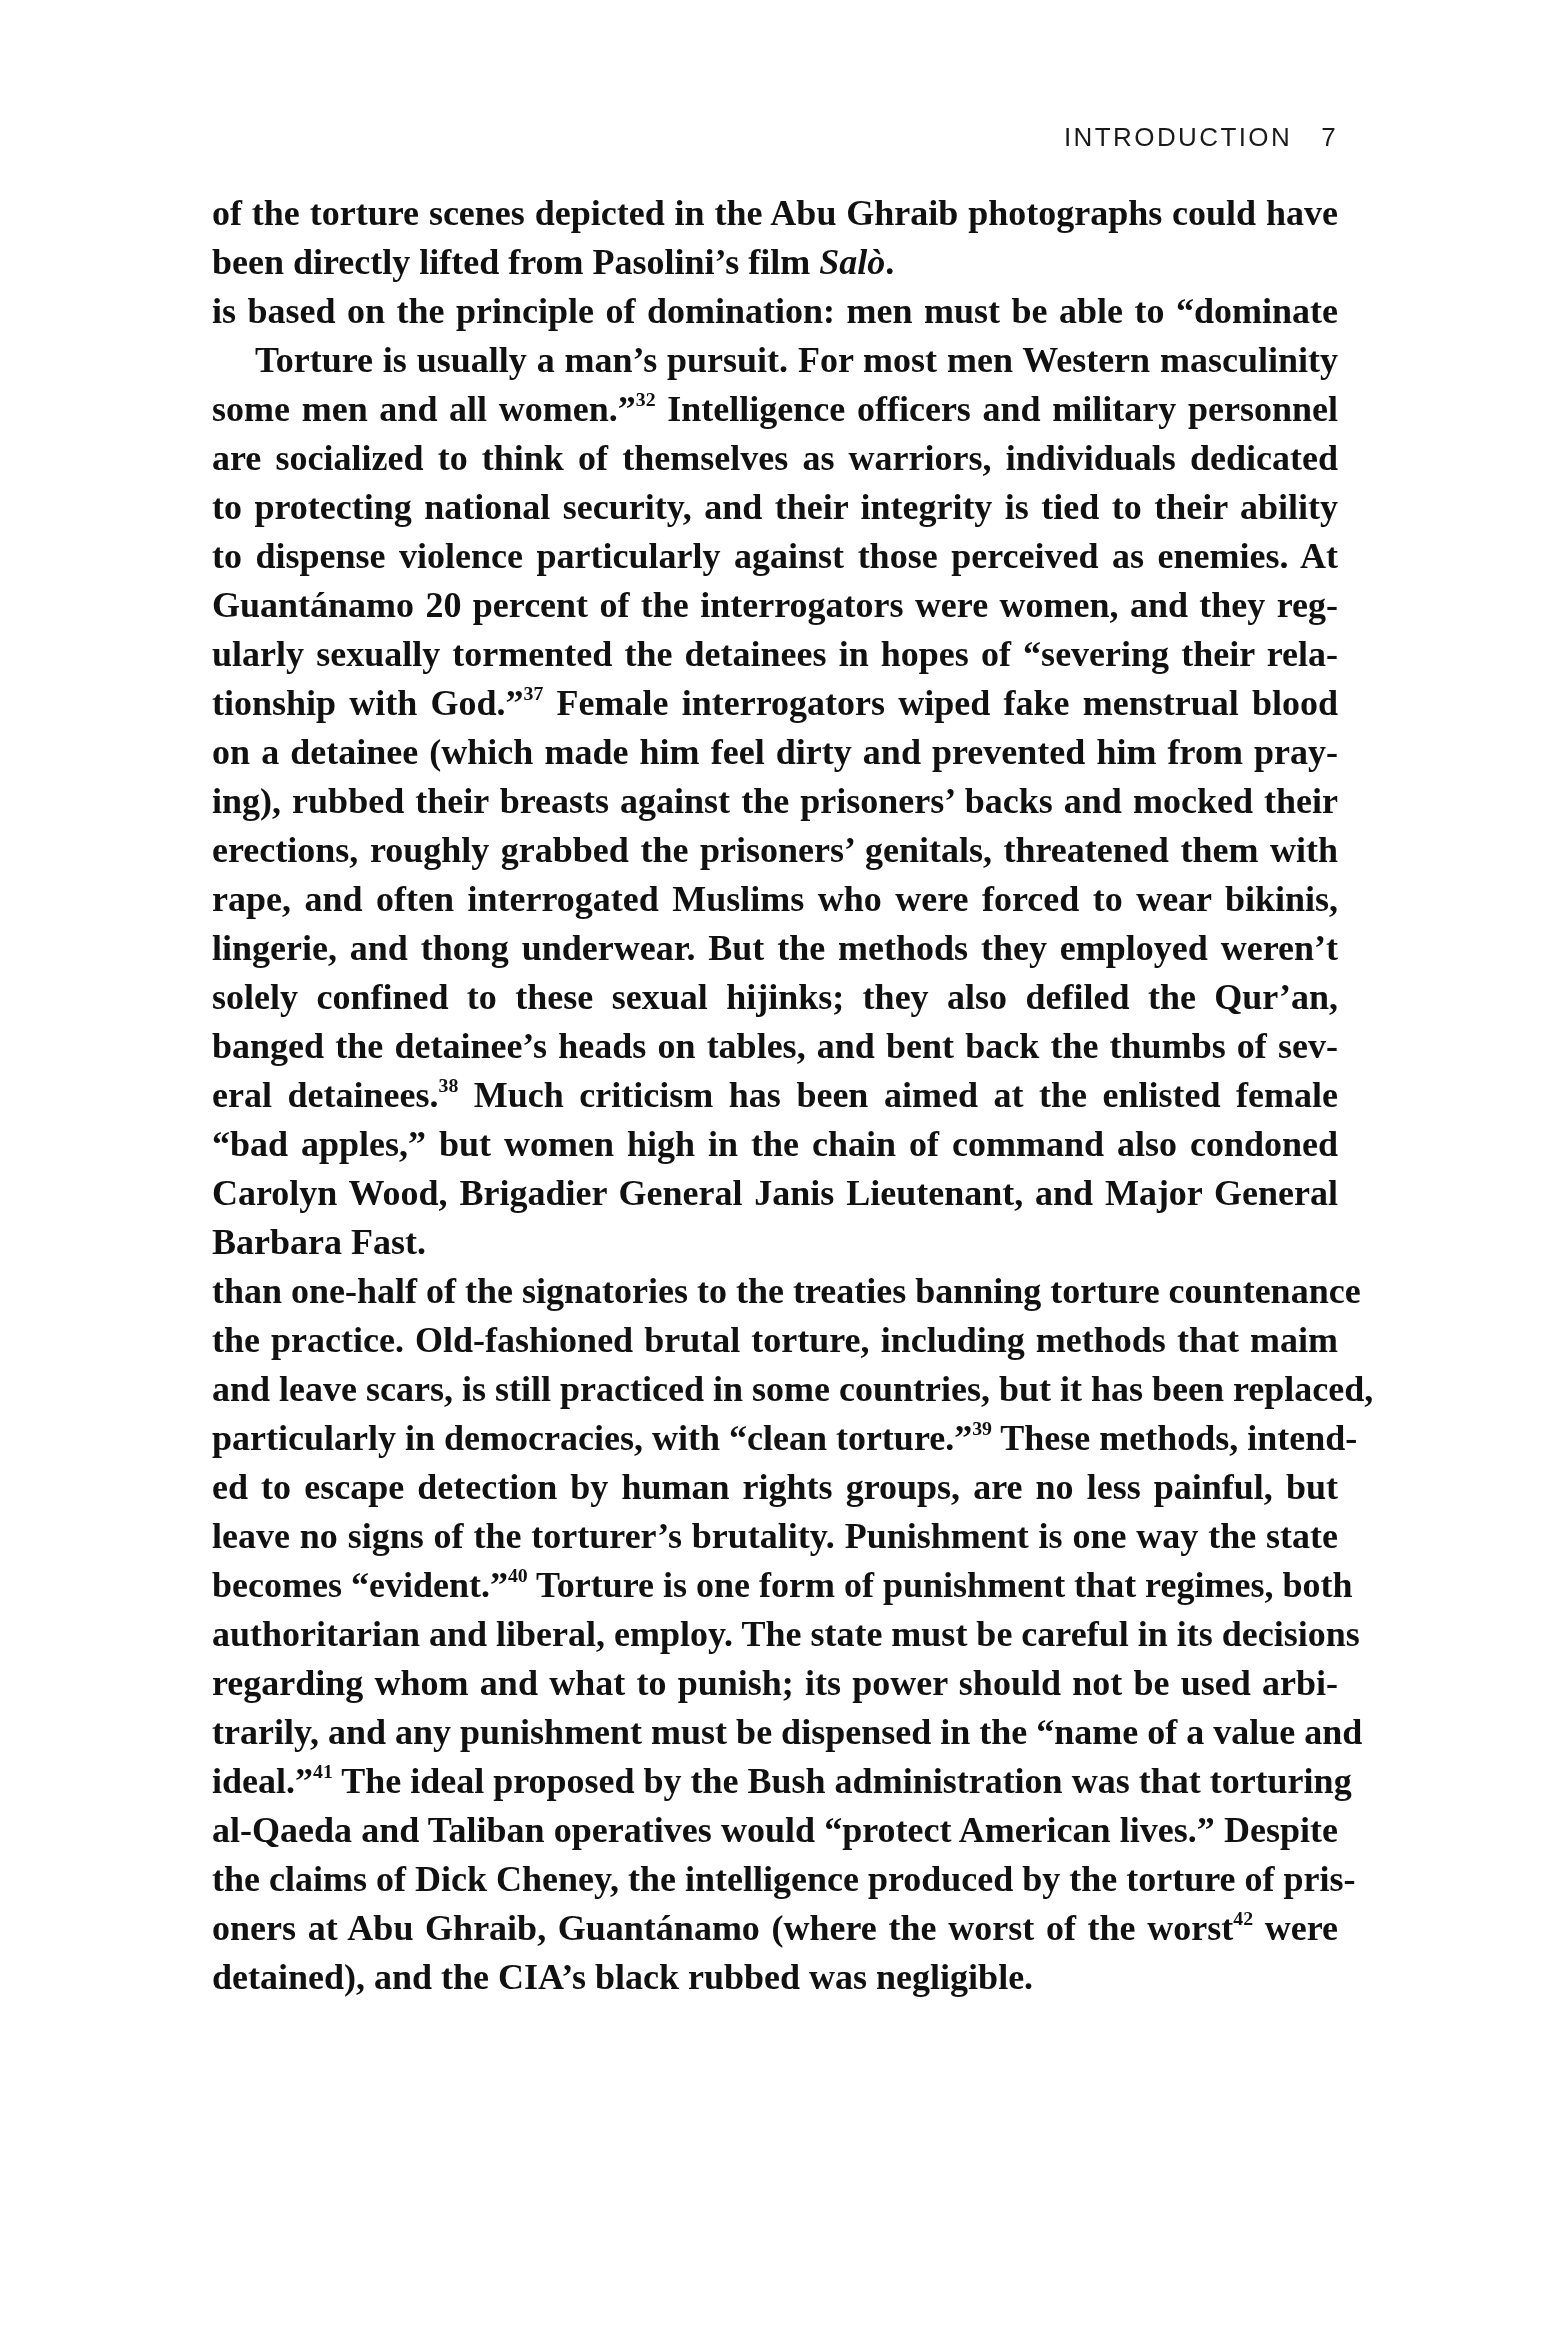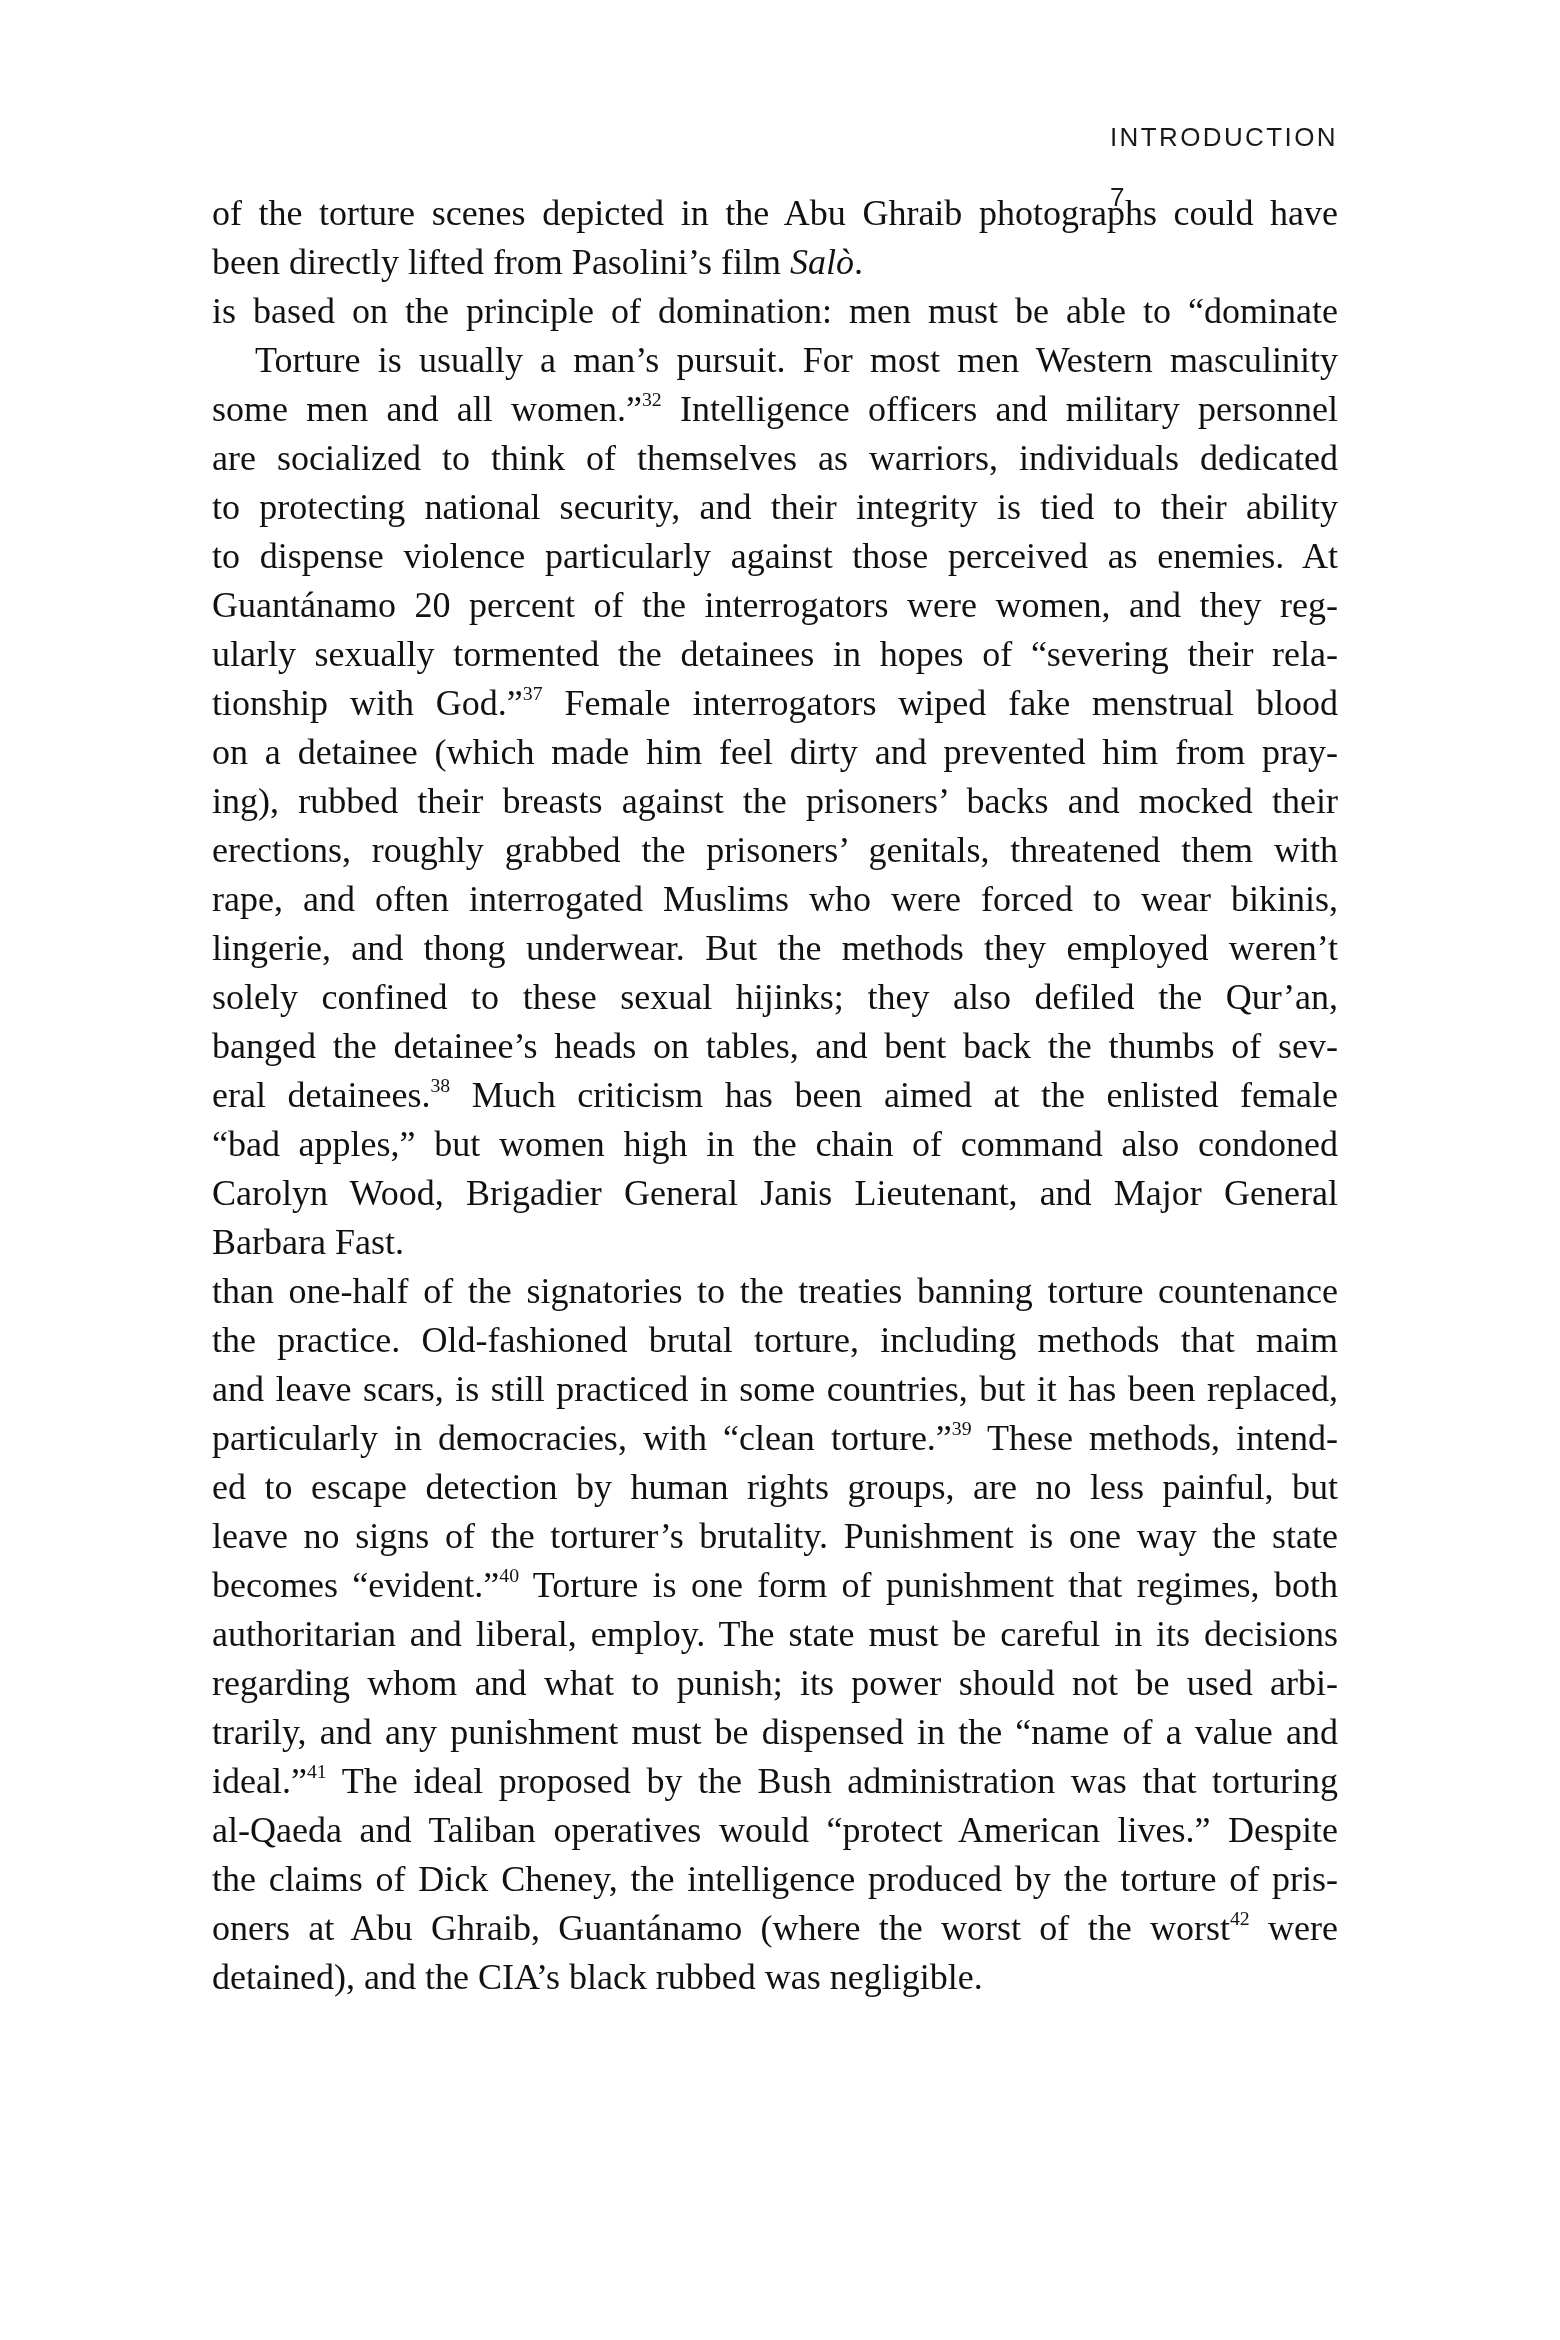--- a/index.html
+++ b/index.html
@@ -1,30 +1,30 @@
 <!DOCTYPE html>
 <html><head>
 <meta charset="utf-8">
 <style>
   html, body { margin: 0; padding: 0; background: #ffffff; }
   body { width: 1561px; height: 2341px; position: relative; overflow: hidden; }
   .running-head {
     position: absolute; top: 122px; right: 223px;
     font-family: "Liberation Sans", sans-serif;
     font-size: 26px; letter-spacing: 2.4px; color: #1a1a1a;
-    display: flex; gap: 29px; align-items: baseline; flex-direction: column;
+    display: flex; gap: 29px; align-items: baseline;
   }
   .text-block {
     position: absolute; left: 212px; top: 189px; width: 1126px;
     font-family: "Liberation Serif", serif;
     font-size: 36px; line-height: 49px; color: #111111;
   }
   .line {
     display: block; white-space: nowrap;
-    text-align: justify; text-align-last: justify; height: 49px;
+    text-align: justify; text-align-last: justify; height: 49px; font-weight: bold;
   }
   .line.last { text-align-last: left; }
   .line.indent { text-indent: 43px; }
   .sup { font-size: 0.55em; vertical-align: 0.75em; line-height: 0; }
   em { font-style: italic; }
 </style>
 </head>
 <body>
 
 <div class="running-head">

